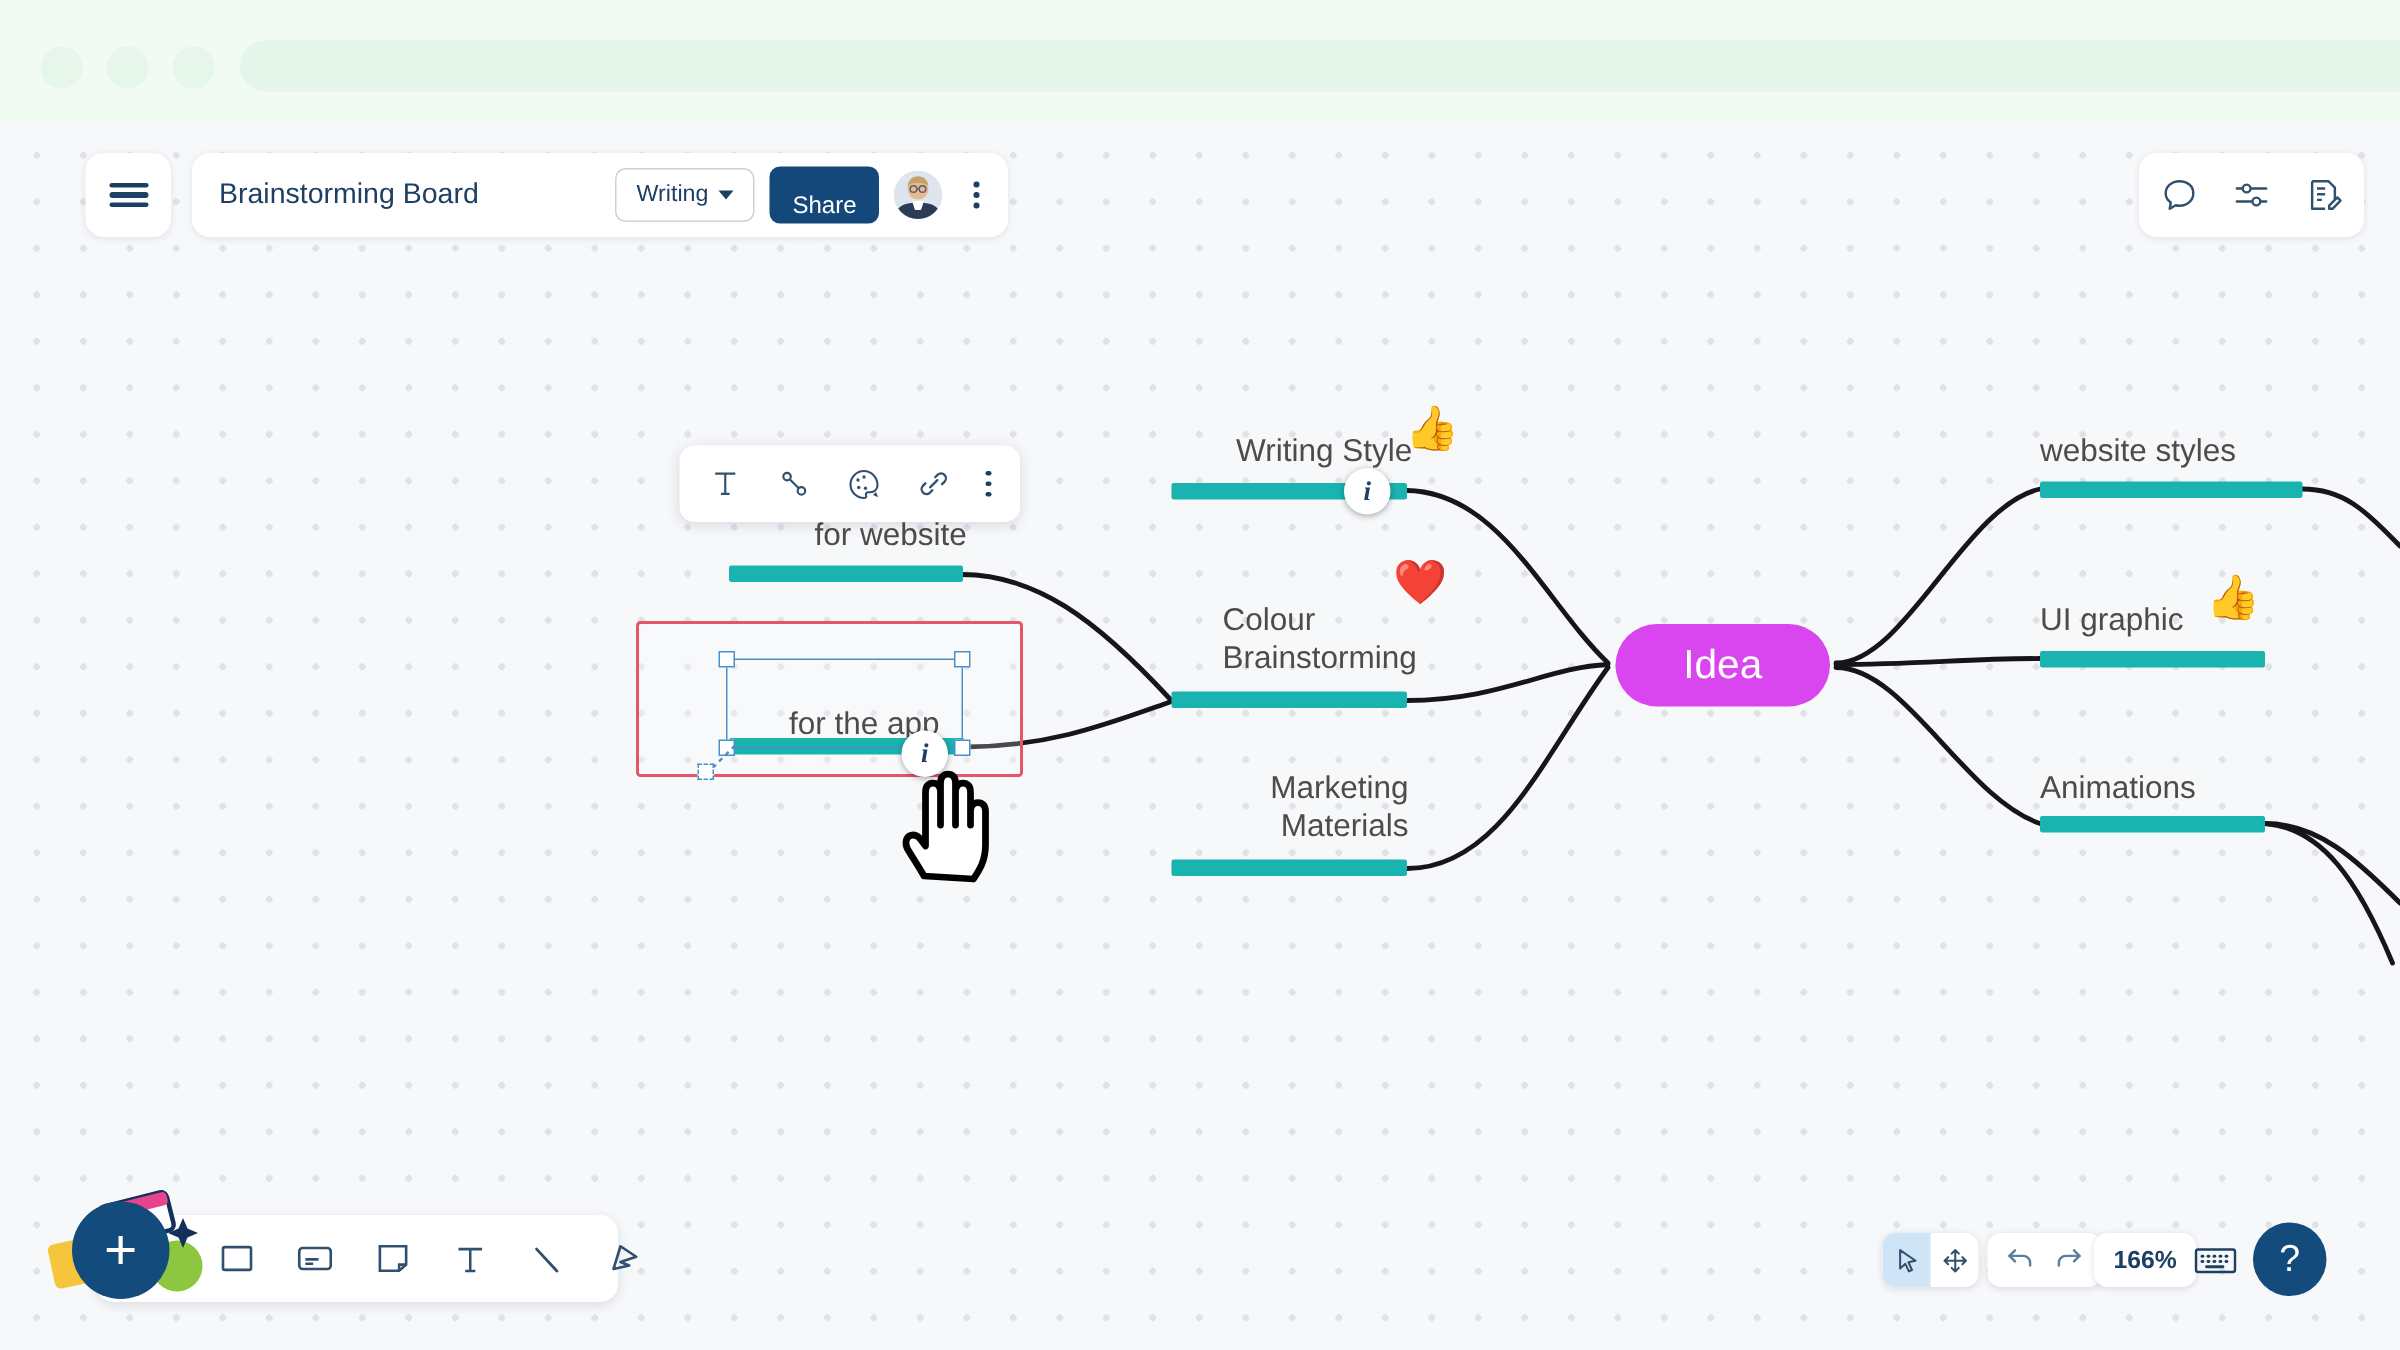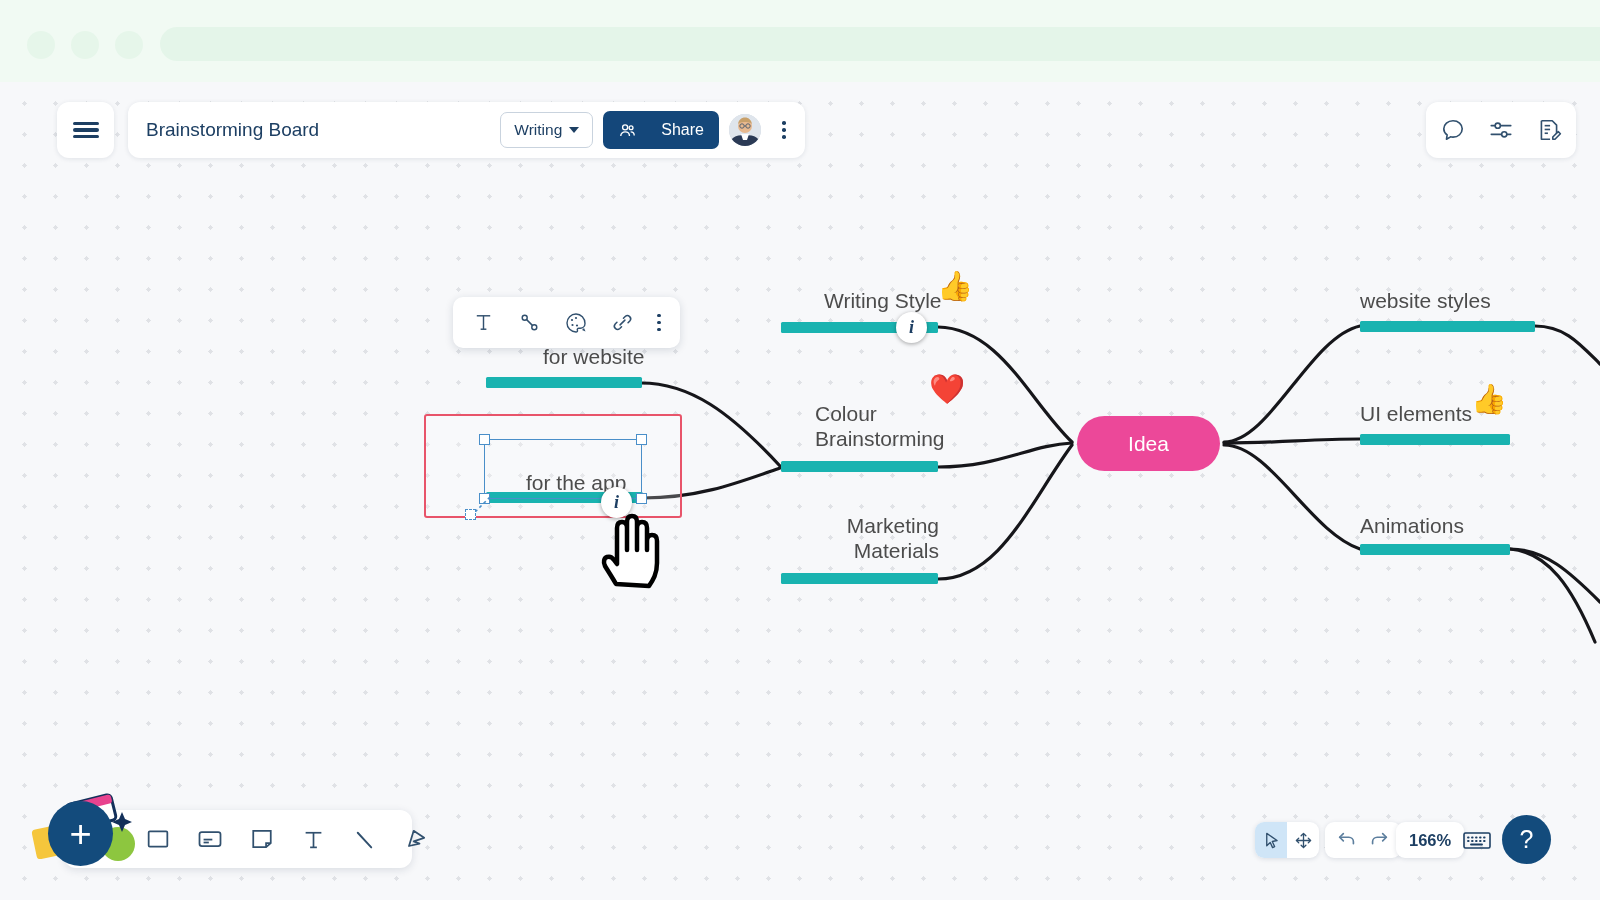--- a/index.html
+++ b/index.html
@@ -51,46 +51,47 @@
     display: flex; align-items: center; justify-content: center;
     cursor: pointer;
   }
   #hamburger-button .bar {
     width: 26px; height: 3.4px; background: #1d3f63; border-radius: 2px;
     display: block; margin: 3px 0;
   }
 
   #header-panel {
     position: absolute; left: 128px; top: 20px;
-    width: 677px; height: 56px;
+    width: 544px; height: 56px;
     background: #ffffff; border-radius: 12px;
     box-shadow: 0 1px 5px rgba(20,40,70,.10);
     display: flex; align-items: center;
   }
   #board-title {
     margin-left: 18px; font-size: 19px; color: #1d3f63;
     flex: 1; white-space: nowrap; cursor: text;
   }
   #export-button {
     height: 36px; padding: 0 13px; margin-right: 10px;
     border: 1px solid #c9d3de; border-radius: 7px;
     background: #fff; color: #1d3f63; font-size: 15.5px;
     display: flex; align-items: center; gap: 7px; cursor: pointer;
     font-family: "Liberation Sans", sans-serif;
   }
   .caret-down {
     width: 0; height: 0; border-left: 5px solid transparent;
     border-right: 5px solid transparent; border-top: 6px solid #1d3f63;
   }
   #share-button {
-    height: 38px; padding: 3px 15px; margin-right: 10px;
+    height: 38px; padding: 18px 15px; margin-right: 10px;
     border: none; border-radius: 7px;
     background: #14477a; color: #fff; font-size: 16px;
-    display: flex; align-items: center; gap: 24px; cursor: pointer;
+    display: flex; align-items: center; gap: 0; cursor: pointer;
     font-family: "Liberation Sans", sans-serif;
+    flex-direction: column;
   }
   #user-avatar {
     width: 32px; height: 32px; border-radius: 50%; margin-right: 10px;
     background: #cfd6de; overflow: hidden; position: relative; cursor: pointer;
     flex-shrink: 0;
   }
   #header-more-button {
     width: 26px; height: 36px; margin-right: 8px; cursor: pointer;
     display: flex; flex-direction: column; align-items: center;
     justify-content: center; gap: 3.5px;
@@ -135,21 +136,21 @@
     position: absolute; width: 31px; height: 31px; border-radius: 50%;
     background: #fff; box-shadow: 0 1px 4px rgba(0,0,0,.35);
     display: flex; align-items: center; justify-content: center;
     font-family: "Liberation Serif", serif; font-style: italic;
     font-weight: bold; font-size: 18px; color: #1d3f63; cursor: pointer;
   }
 
   #idea-node {
     position: absolute; left: 1077px; top: 334px;
     width: 143px; height: 55px; border-radius: 28px;
-    background: #ec4899; color: #fff; font-size: 21px;
+    background: #d946ef; color: #fff; font-size: 27px;
     display: flex; align-items: center; justify-content: center;
     cursor: pointer;
   }
 
   
   #selection-highlight {
     position: absolute; left: 424px; top: 332px;
     width: 258px; height: 104px;
     border: 2.5px solid #e8546a; border-radius: 3px;
     background: rgba(255,255,255,.22);
@@ -291,21 +292,21 @@
 
   <div class="node-label" style="left:815px; top:431px; text-align:right; width:124px;">Marketing</div>
   <div class="node-label" style="left:815px; top:456px; text-align:right; width:124px;">Materials</div>
   <div class="node-bar" style="left:781px; top:491px; width:157px;"></div>
 
   <div id="idea-node">Idea</div>
 
   <div class="node-label" style="left:1360px; top:206px;">website styles</div>
   <div class="node-bar" style="left:1360px; top:239px; width:175px;"></div>
 
-  <div class="node-label" style="left:1360px; top:319px;">UI elements</div>
+  <div class="node-label" style="left:1360px; top:319px;">UI graphic</div>
   <div class="emoji" style="left:1471px; top:303px;">👍</div>
   <div class="node-bar" style="left:1360px; top:352px; width:150px;"></div>
 
   <div class="node-label" style="left:1360px; top:431px;">Animations</div>
   <div class="node-bar" style="left:1360px; top:462px; width:150px;"></div>
 
   <div id="element-toolbar">
     <div class="etool">
       <svg width="23" height="23" viewBox="0 0 24 24" fill="none" stroke="#31506e" stroke-width="1.5">
         <line x1="5" y1="5" x2="19" y2="5"></line>

